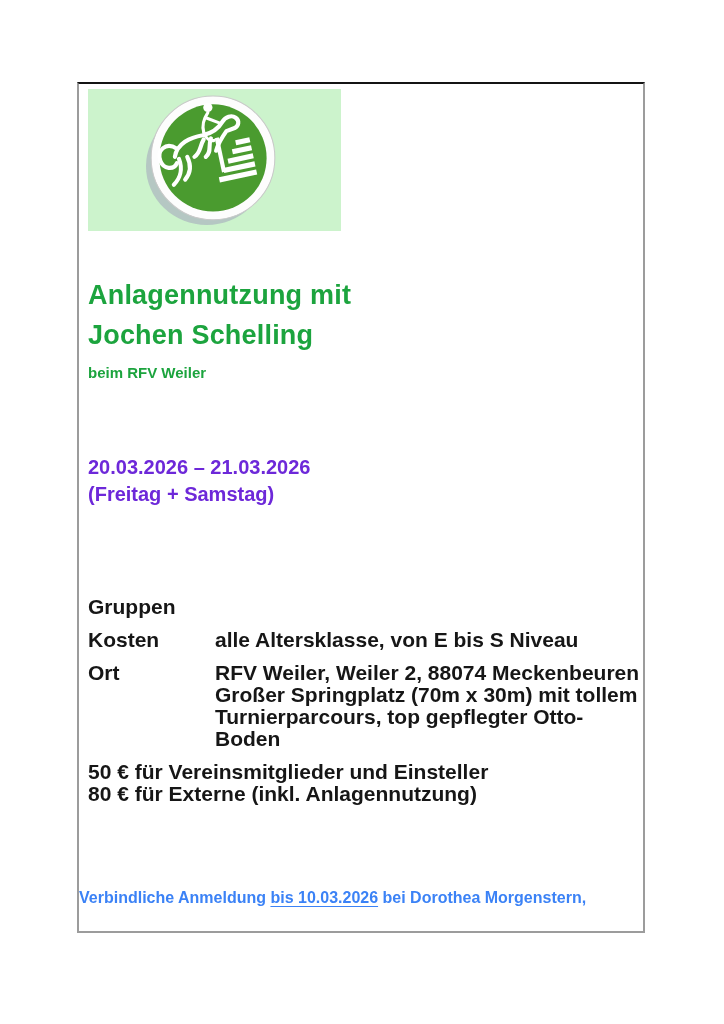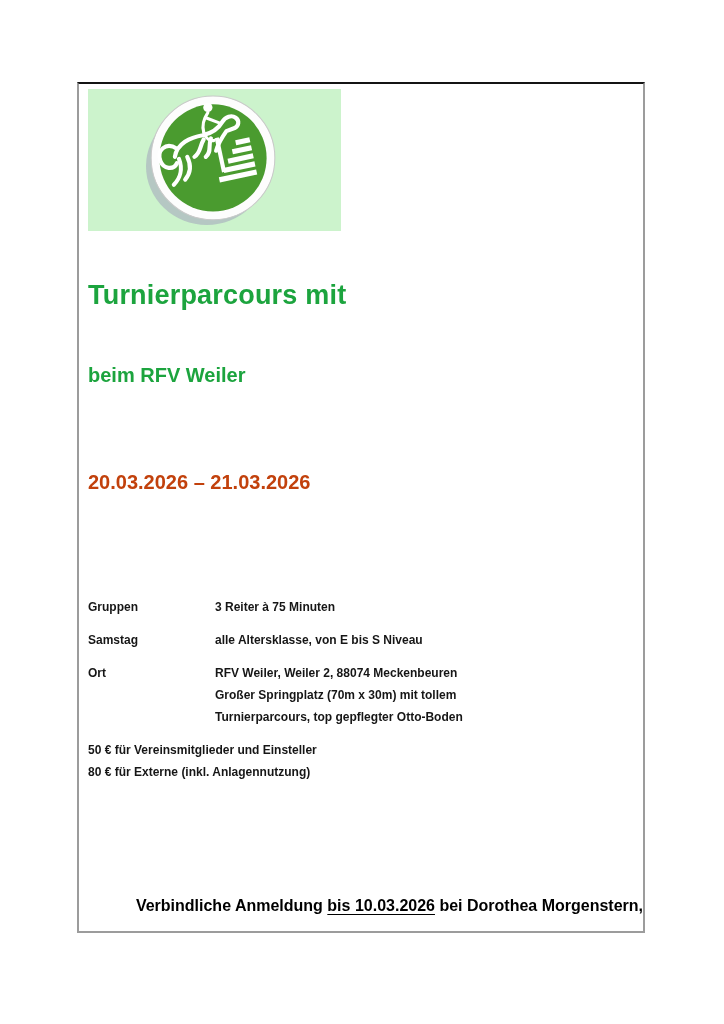--- a/index.html
+++ b/index.html
@@ -25,42 +25,41 @@
   }
   .logo-svg { position: absolute; left: 58px; top: 4px; width: 134px; height: 134px; }
   .title {
     position: absolute; left: 9px; top: 191px;
     font-size: 27px; line-height: 40px; font-weight: 700;
     color: var(--accent, #1ca43e);
     letter-spacing: 0.2px;
   }
   .subtitle {
     position: absolute; left: 9px; top: 280px;
-    font-size: 20px; font-weight: 700;
+    font-size: 15px; font-weight: 700;
     color: var(--accent, #1ca43e);
   }
   .dates {
-    position: absolute; left: 9px; top: 385px;
+    position: absolute; left: 9px; top: 370px;
     font-size: 20px; line-height: 27px; font-weight: 700;
-    color: #c2410c;
+    color: #6d28d9;
   }
   .details {
     position: absolute; left: 9px; top: 512px;
-    font-size: 12px; line-height: 22px; font-weight: 700;
+    font-size: 21px; line-height: 22px; font-weight: 700;
     color: #161616;
   }
   .detail-row { display: flex; margin-bottom: 11px; }
   .detail-label { width: 127px; flex: 0 0 127px; }
   .detail-value { flex: 1; }
   .footer {
     position: absolute; left: 0; top: 802px; width: 100%;
-    text-align: right;
+    text-align: left;
     font-size: 16px; line-height: 23px; font-weight: 700;
-    color: #000000;
-    margin-top: 8px;
+    color: #3b82f6;
   }
   .u { text-decoration: underline; text-underline-offset: 3px; }
 </style>
 </head>
 <body>
 
 <div class="canvas">
   <div class="page">
 
     <div class="logo-box">
@@ -87,38 +86,37 @@
         <g stroke="#ffffff" stroke-width="3" fill="none" stroke-linecap="round">
           <circle cx="60" cy="14" r="4.5" fill="#ffffff" stroke="none"></circle>
           <path d="M60 19 C56 25 54 31 56 38"></path>
           <path d="M58 24 L71 29"></path>
           <path d="M56 38 C58 44 62 47 66 46"></path>
         </g>
       </svg>
     </div>
 
     <div class="title">
-      <div>Turnierparcours mit</div>
+      <div>Anlagennutzung mit</div>
+      <div>Jochen Schelling</div>
     </div>
 
     <div class="subtitle">beim RFV Weiler</div>
 
     <div class="dates">
       <div>20.03.2026 – 21.03.2026</div>
+      <div>(Freitag + Samstag)</div>
     </div>
 
     <div class="details">
       <div class="detail-row">
         <div class="detail-label">Gruppen</div>
-        <div class="detail-value">
-          <div>3 Reiter à 75 Minuten</div>
-        </div>
       </div>
       <div class="detail-row">
-        <div class="detail-label">Samstag</div>
+        <div class="detail-label">Kosten</div>
         <div class="detail-value">
           <div>alle Altersklasse, von E bis S Niveau</div>
         </div>
       </div>
       <div class="detail-row">
         <div class="detail-label">Ort</div>
         <div class="detail-value">
           <div>RFV Weiler, Weiler 2, 88074 Meckenbeuren</div>
           <div>Großer Springplatz (70m x 30m) mit tollem</div>
           <div>Turnierparcours, top gepflegter Otto-Boden</div>

